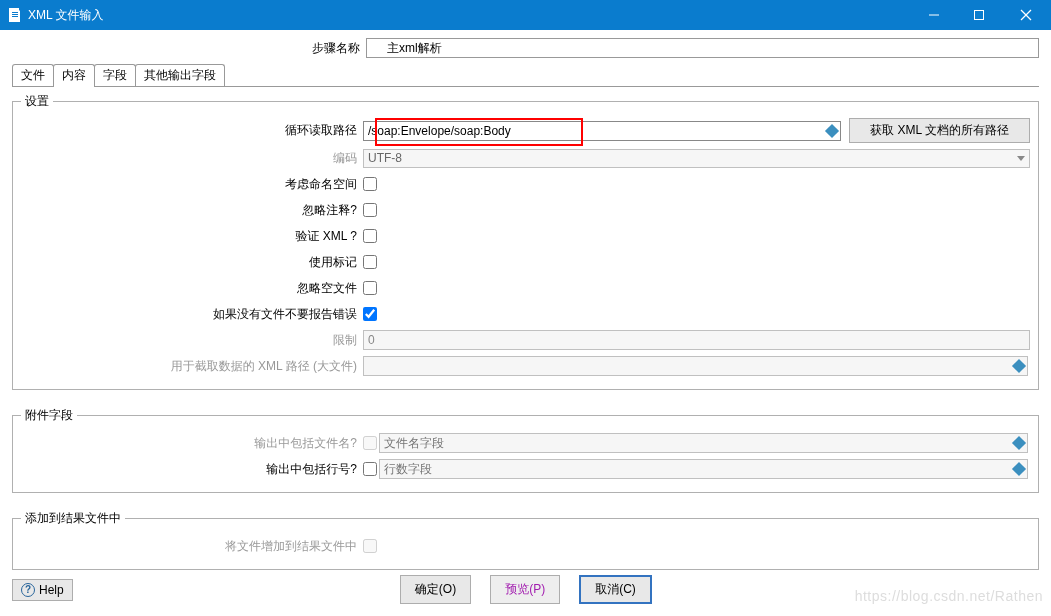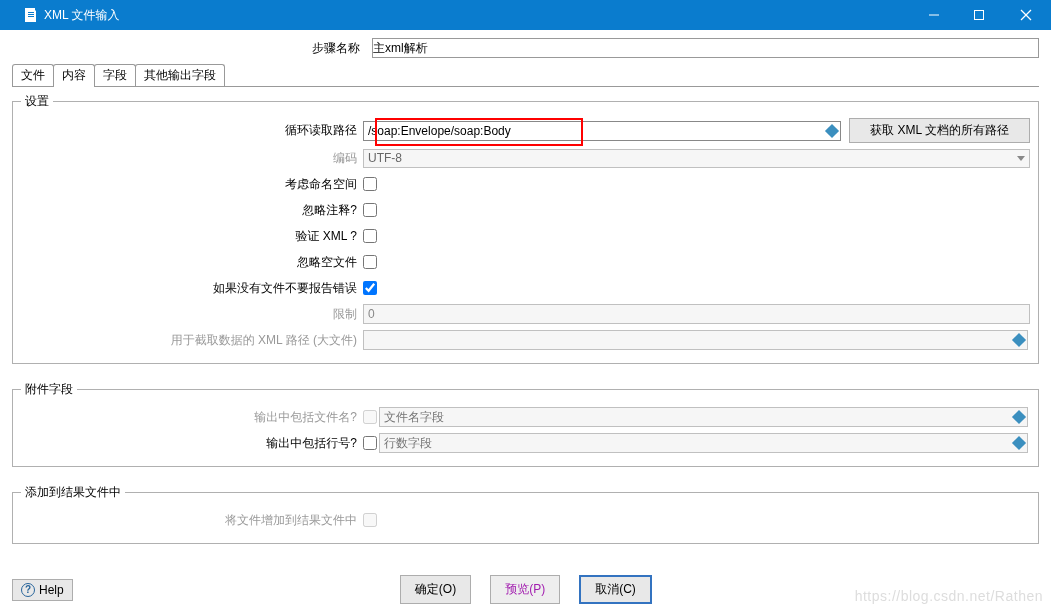--- a/index.html
+++ b/index.html
@@ -10,21 +10,21 @@
       width: 1051px;
       height: 616px;
       overflow: hidden;
     }
     .titlebar {
       background: #0a7cce;
       color: #fff;
       height: 30px;
       display: flex;
       align-items: center;
-      padding-left: 24px;
+      padding-left: 8px;
     }
     .titlebar .doc-icon {
       width: 14px;
       height: 16px;
       margin-right: 6px;
     }
     .titlebar .title-text { flex: 1; font-size: 12px; }
     .win-btns { display: flex; height: 100%; }
     .win-btn {
       width: 45px;
@@ -34,24 +34,23 @@
       color: #fff;
     }
     .win-btn.close { width: 50px; }
     .content { padding: 8px 12px 0 12px; }
     .step-row { display: flex; align-items: center; margin-bottom: 6px; justify-content: flex-end; }
     .step-row label { width: 354px; text-align: right; padding-right: 6px; }
     .step-input {
       flex: 1;
       border: 1px solid #999;
       height: 20px;
-      padding: 0 0;
+      padding: 0 20px;
       font-family: inherit;
       font-size: 12px;
-      margin-left: 6px;
     }
     .tabs {
       display: flex;
       border-bottom: 1px solid #999;
       margin-bottom: 6px;
     }
     .tab {
       border: 1px solid #999;
       border-bottom: none;
       background: #fff;
@@ -283,20 +282,24 @@
       </div>
       <div class="form-row">
         <div class="form-label">忽略注释?</div>
         <input type="checkbox" class="form-check" style="">
       </div>
       <div class="form-row">
         <div class="form-label">验证 XML ?</div>
         <input type="checkbox" class="form-check" style="">
       </div>
       <div class="form-row">
+        <div class="form-label">使用标记</div>
+        <input type="checkbox" class="form-check" style="">
+      </div>
+      <div class="form-row">
         <div class="form-label">忽略空文件</div>
         <input type="checkbox" class="form-check" style="">
       </div>
       <div class="form-row">
         <div class="form-label">如果没有文件不要报告错误</div>
         <input type="checkbox" class="form-check" checked="" style="">
       </div>
       <div class="form-row">
         <div class="form-label disabled">限制</div>
         <input type="text" class="text-input disabled" disabled="" value="0" style="">

